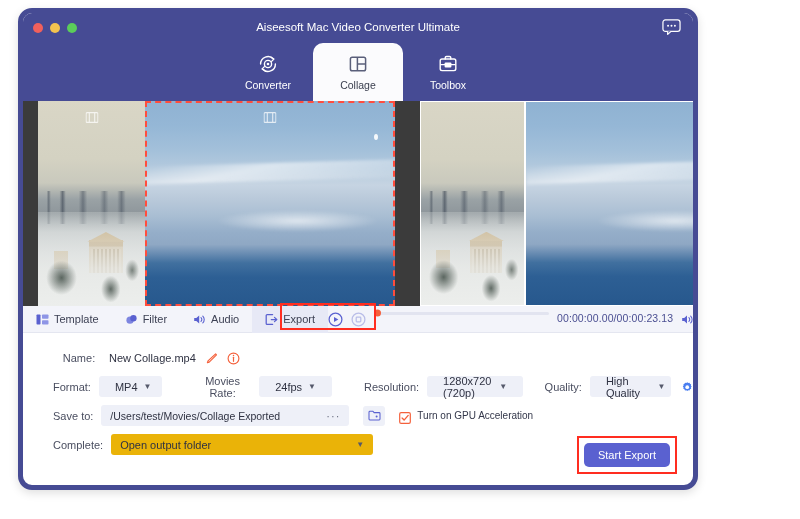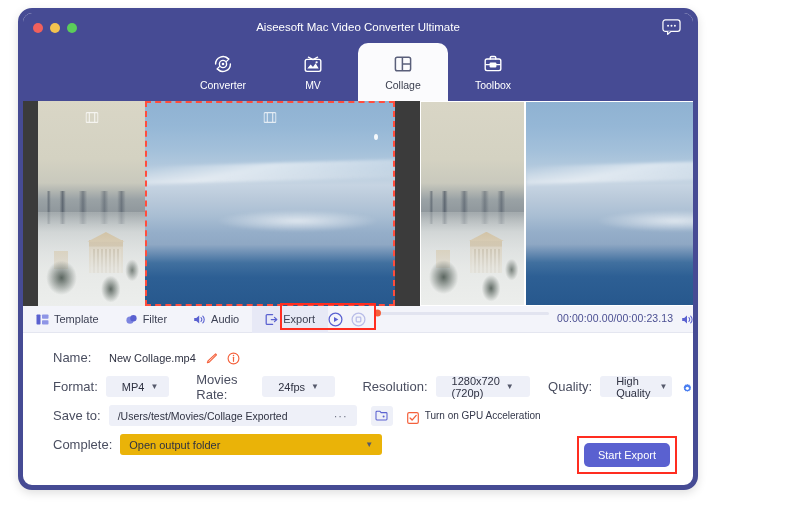--- a/index.html
+++ b/index.html
@@ -238,21 +238,21 @@
   .timecode { font-size: 10.5px; color: #4b4f92; letter-spacing: .1px; }
   .vol { width: 14px; height: 13px; display:block; cursor:pointer; }
 
   
   .form { padding: 10px 0 0 0; background:#ffffff; }
   .row {
     display: flex; align-items: center;
     height: 29px;
     padding-left: 30px;
   }
-  .lbl { font-size: 13px; color: #4a4e60; }
+  .lbl { font-size: 11px; color: #4a4e60; text-align: center; }
   .lbl-name { width: 52px; }
 
   .val-name { font-size: 11px; color: #2f3242; margin-left: 4px; }
   .mini-ico { width: 13px; height: 13px; display:block; margin-left: 9px; cursor:pointer; }
 
   .select {
     height: 21px;
     background: #eef0f8;
     border-radius: 3px;
     display: flex; align-items: center; justify-content: space-between;
@@ -371,31 +371,20 @@
           <path d="M18.4 11a7.4 7.4 0 0 1-12.9 5" stroke="#ffffff" stroke-width="1.4" stroke-linecap="round"></path>
           <path d="M14 4.2 L16.9 6.1 L14.6 8.4" stroke="#ffffff" stroke-width="1.3" stroke-linecap="round" stroke-linejoin="round"></path>
           <path d="M8 17.8 L5.1 15.9 L7.4 13.6" stroke="#ffffff" stroke-width="1.3" stroke-linecap="round" stroke-linejoin="round"></path>
           <circle cx="11" cy="11" r="3.6" stroke="#ffffff" stroke-width="1.4"></circle>
           <circle cx="11" cy="11" r="1.3" fill="#ffffff"></circle>
         </svg>
       </span>
       <span>Converter</span>
     </div>
 
-    <div class="nav-tab">
-      <span class="ico">
-        <svg viewBox="0 0 22 22" fill="none">
-          <path d="M6.4 4.2 L11 6.6 L15.6 4.2" stroke="#ffffff" stroke-width="1.3" stroke-linecap="round" stroke-linejoin="round"></path>
-          <rect x="3.2" y="6.4" width="15.6" height="12" rx="1.8" stroke="#ffffff" stroke-width="1.4"></rect>
-          <path d="M5.3 15.6 L8.6 11.4 L11 14 L13.6 10.2 L16.7 15.6 Z" fill="#ffffff"></path>
-          <circle cx="14.6" cy="9.3" r="1.15" fill="#ffffff"></circle>
-        </svg>
-      </span>
-      <span>MV</span>
-    </div>
 
     <div class="nav-tab active">
       <span class="ico">
         <svg viewBox="0 0 22 22" fill="none">
           <rect x="3.4" y="4.2" width="15.2" height="13.6" rx="1.8" stroke="#5a5f7a" stroke-width="1.5"></rect>
           <line x1="10.4" y1="4.2" x2="10.4" y2="17.8" stroke="#5a5f7a" stroke-width="1.5"></line>
           <line x1="10.4" y1="11" x2="18.6" y2="11" stroke="#5a5f7a" stroke-width="1.5"></line>
         </svg>
       </span>
       <span>Collage</span>

